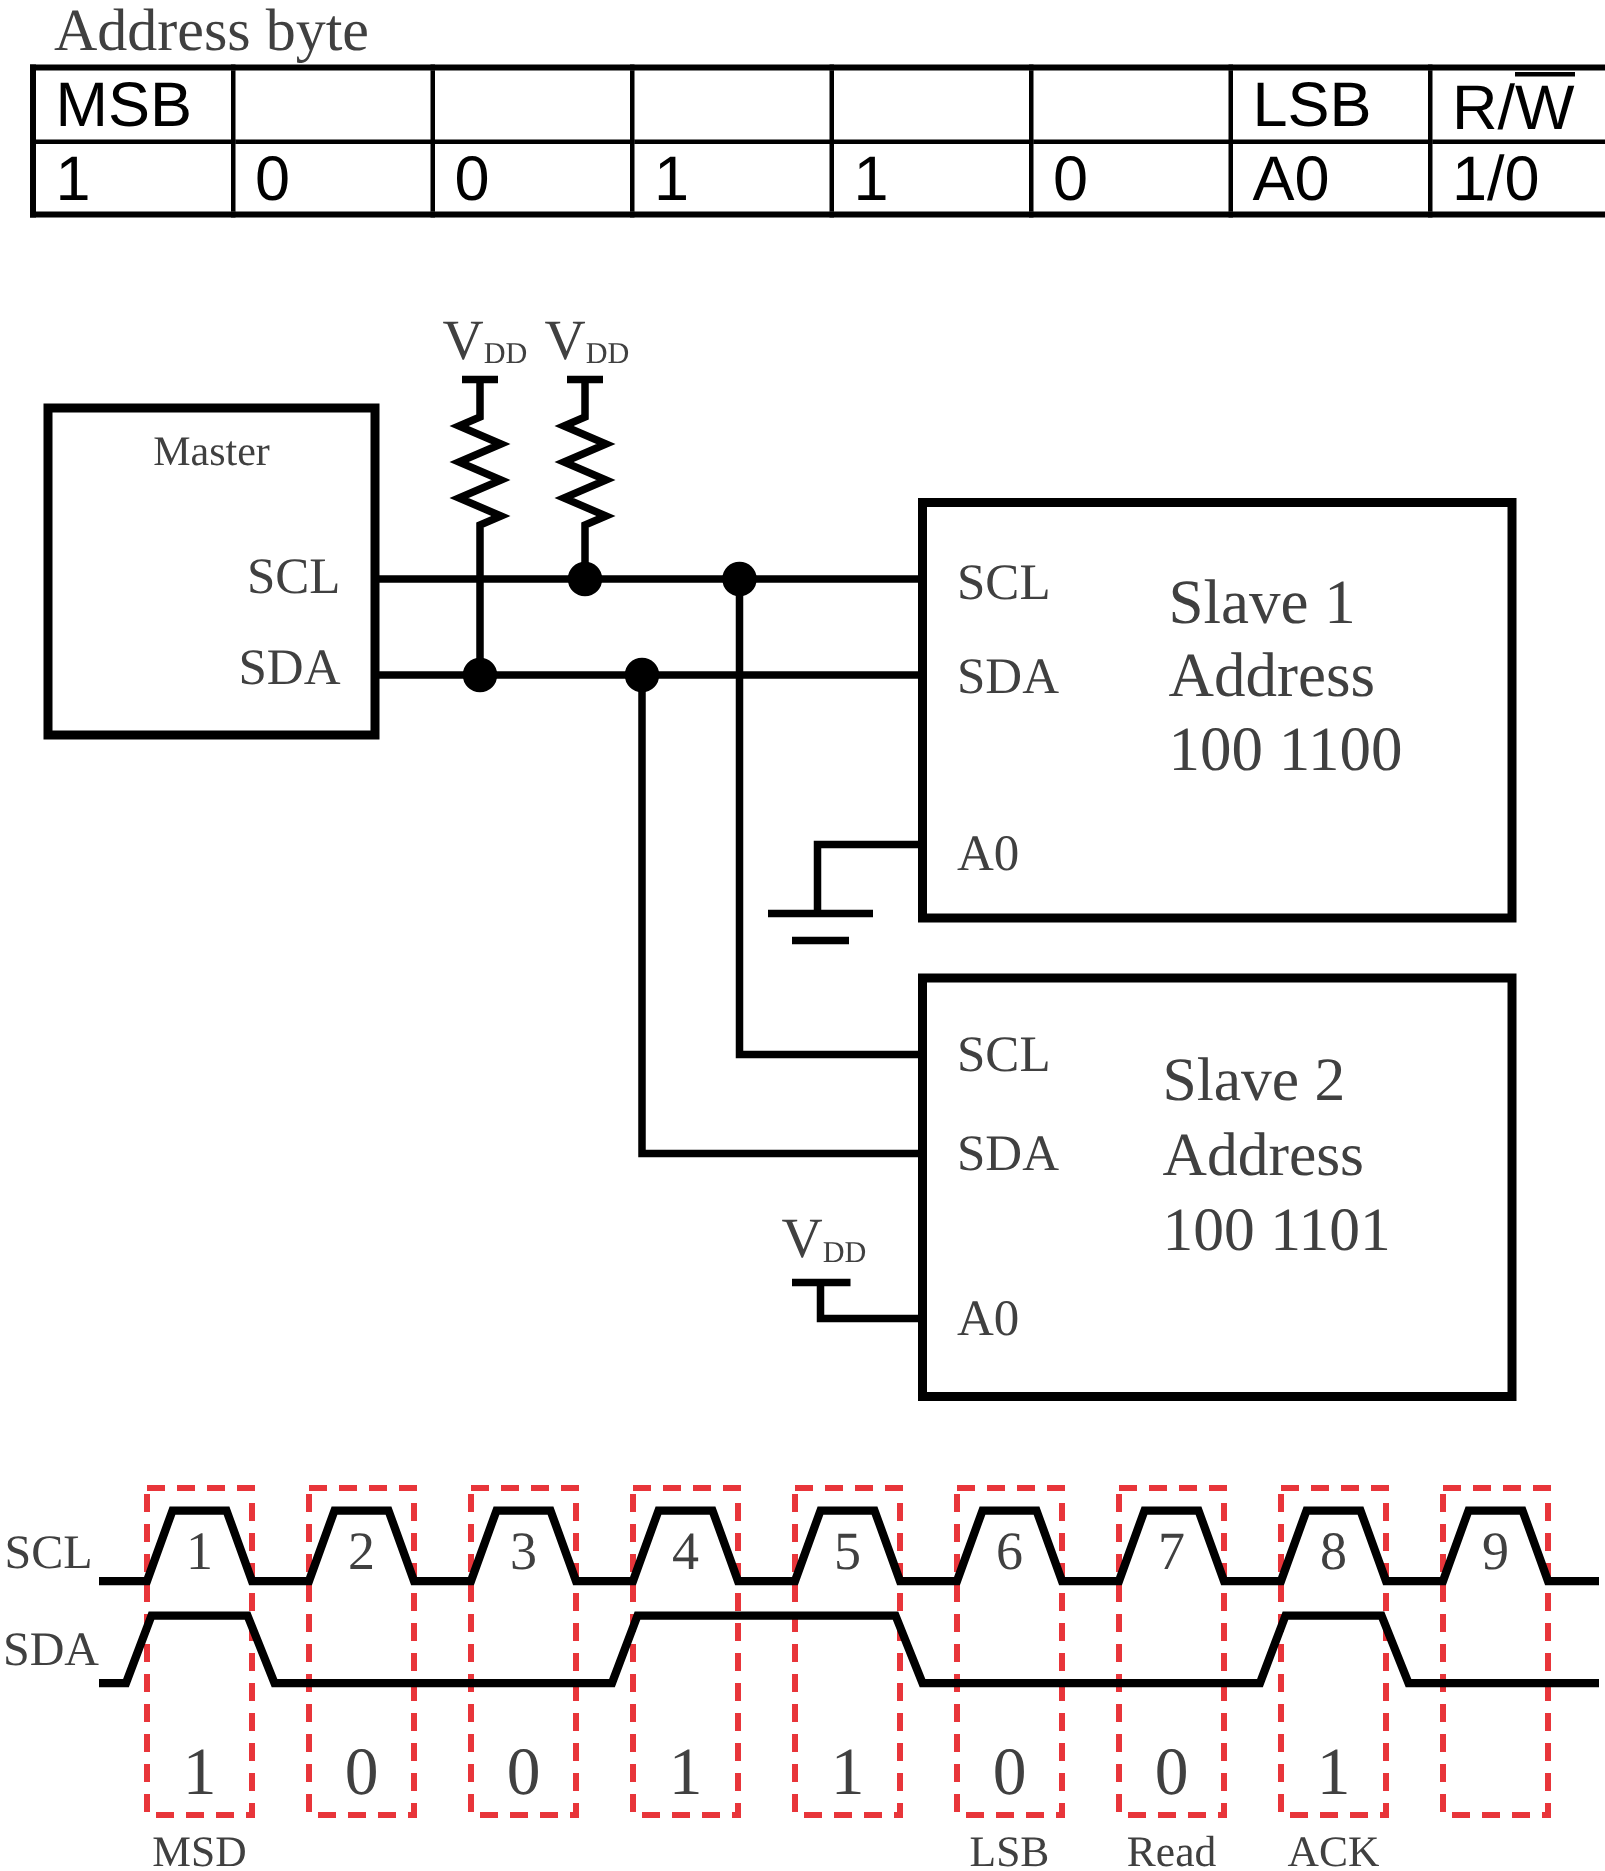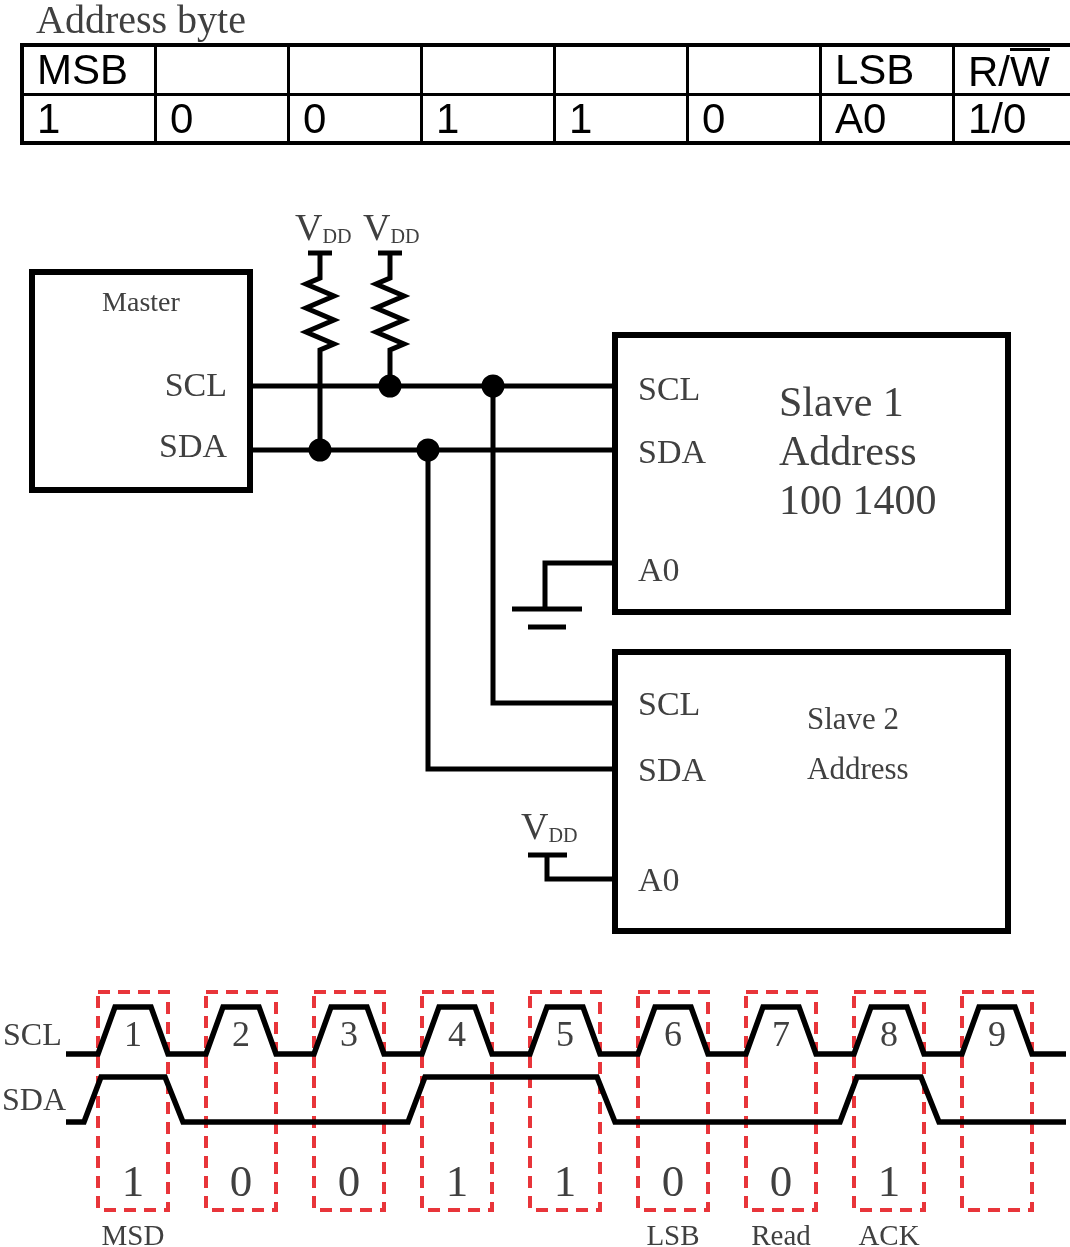--- a/index.html
+++ b/index.html
@@ -134,29 +134,30 @@
   <div class="lbl" style="left:295px;top:208px;font-size:38px;"><span>V</span><span class="sub">DD</span></div>
   <div class="lbl" style="left:363px;top:208px;font-size:38px;"><span>V</span><span class="sub">DD</span></div>
   <div class="lbl" style="left:521px;top:807px;font-size:38px;"><span>V</span><span class="sub">DD</span></div>
 
   <div class="lbl" style="left:638px;top:372px;font-size:34px;">SCL</div>
   <div class="lbl" style="left:638px;top:435px;font-size:34px;">SDA</div>
   <div class="lbl" style="left:638px;top:553px;font-size:34px;">A0</div>
   <div class="lbl" style="left:779px;top:378px;font-size:42px;line-height:49px;">
     <div>Slave 1</div>
     <div>Address</div>
-    <div>100 1400</div>
+    <div>100 1100</div>
   </div>
 
   <div class="lbl" style="left:638px;top:687px;font-size:34px;">SCL</div>
   <div class="lbl" style="left:638px;top:753px;font-size:34px;">SDA</div>
   <div class="lbl" style="left:638px;top:863px;font-size:34px;">A0</div>
-  <div class="lbl" style="left:807px;top:694px;font-size:31px;line-height:50px;">
+  <div class="lbl" style="left:775px;top:694px;font-size:41px;line-height:50px;">
     <div>Slave 2</div>
     <div>Address</div>
+    <div>100 1101</div>
   </div>
 
   <div class="lbl" style="left:3px;top:1018px;font-size:32px;">SCL</div>
   <div class="lbl" style="left:2px;top:1083px;font-size:32px;">SDA</div>
 
 <div class="lbl tnum" style="left: 133px; top: 1016px;">1</div>
     <div class="lbl tbit" style="left: 133px; top: 1159px;">1</div>
     <div class="lbl tlab" style="left: 133px; top: 1221px;">MSD</div>
     <div class="lbl tnum" style="left: 241px; top: 1016px;">2</div>
     <div class="lbl tbit" style="left: 241px; top: 1159px;">0</div>

